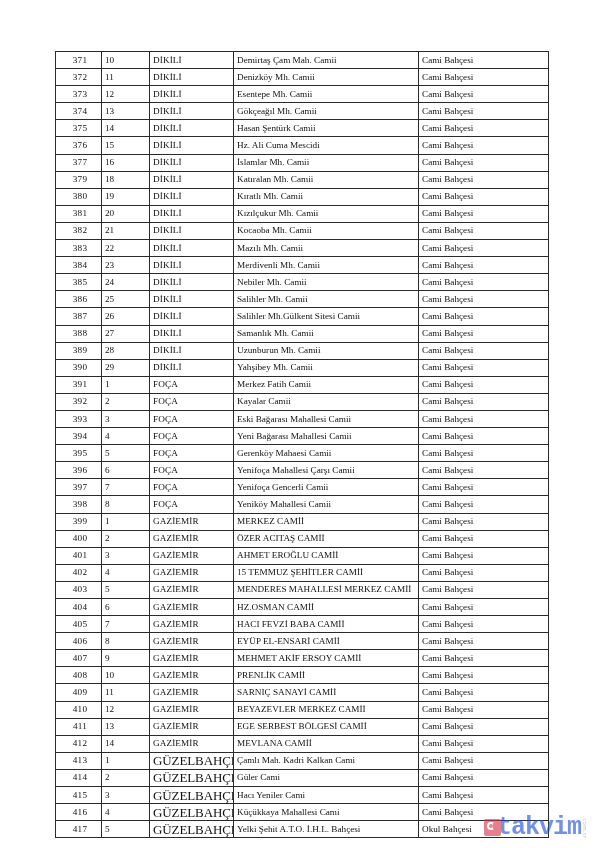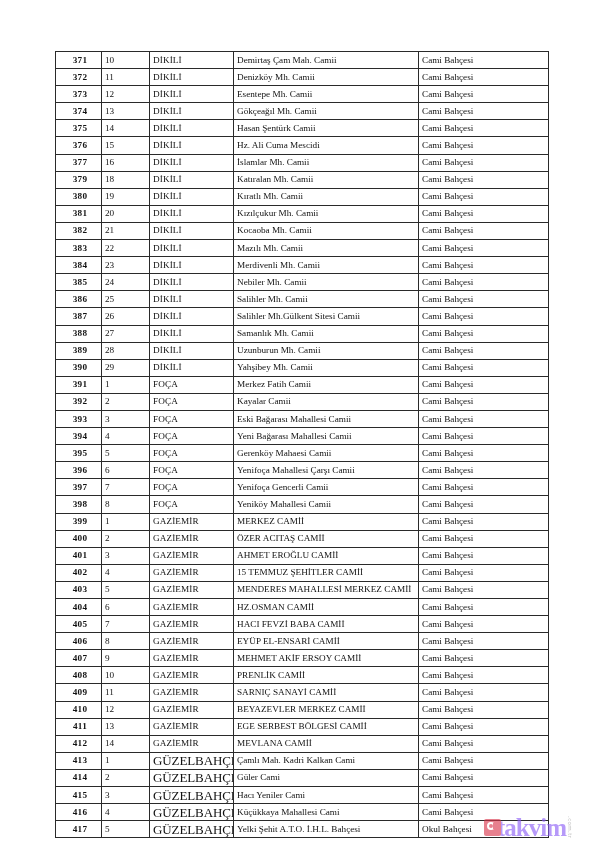--- a/index.html
+++ b/index.html
@@ -52,21 +52,21 @@
     padding: 0 0 0 3px;
     font-size: 9.2px;
     color: #121212;
     white-space: nowrap;
     overflow: hidden;
     vertical-align: middle;
   }
 
   td.cell-sira {
     text-align: center;
-    font-weight: bold;
+    font-weight: normal;
     padding-left: 0;
     letter-spacing: 0.2px;
   }
   td.cell-no {
     text-align: left;
     padding-left: 0;
     font-family: Liberation Serif, serif;
   }
   td.cell-ilce {
     text-align: left;
@@ -123,25 +123,25 @@
   #wm-flag::after {
     content: "";
     position: absolute;
     left: 9px;
     top: 4.5px;
     width: 6px;
     height: 6px;
     background: #d9334a;
   }
   #wm-text {
-    font-family: Liberation Serif, serif;
+    font-family: Liberation Mono, monospace;
     font-weight: bold;
     font-size: 25px;
     line-height: 25px;
-    color: #8b5cf6;
+    color: #1d4ed8;
     letter-spacing: -1px;
     flex: 0 0 auto;
   }
   #wm-tld {
     font-family: "DejaVu Sans", "Liberation Sans", sans-serif;
     font-size: 5.5px;
     line-height: 6px;
     color: #9b9b9b;
     writing-mode: vertical-rl;
     letter-spacing: 0.4px;

